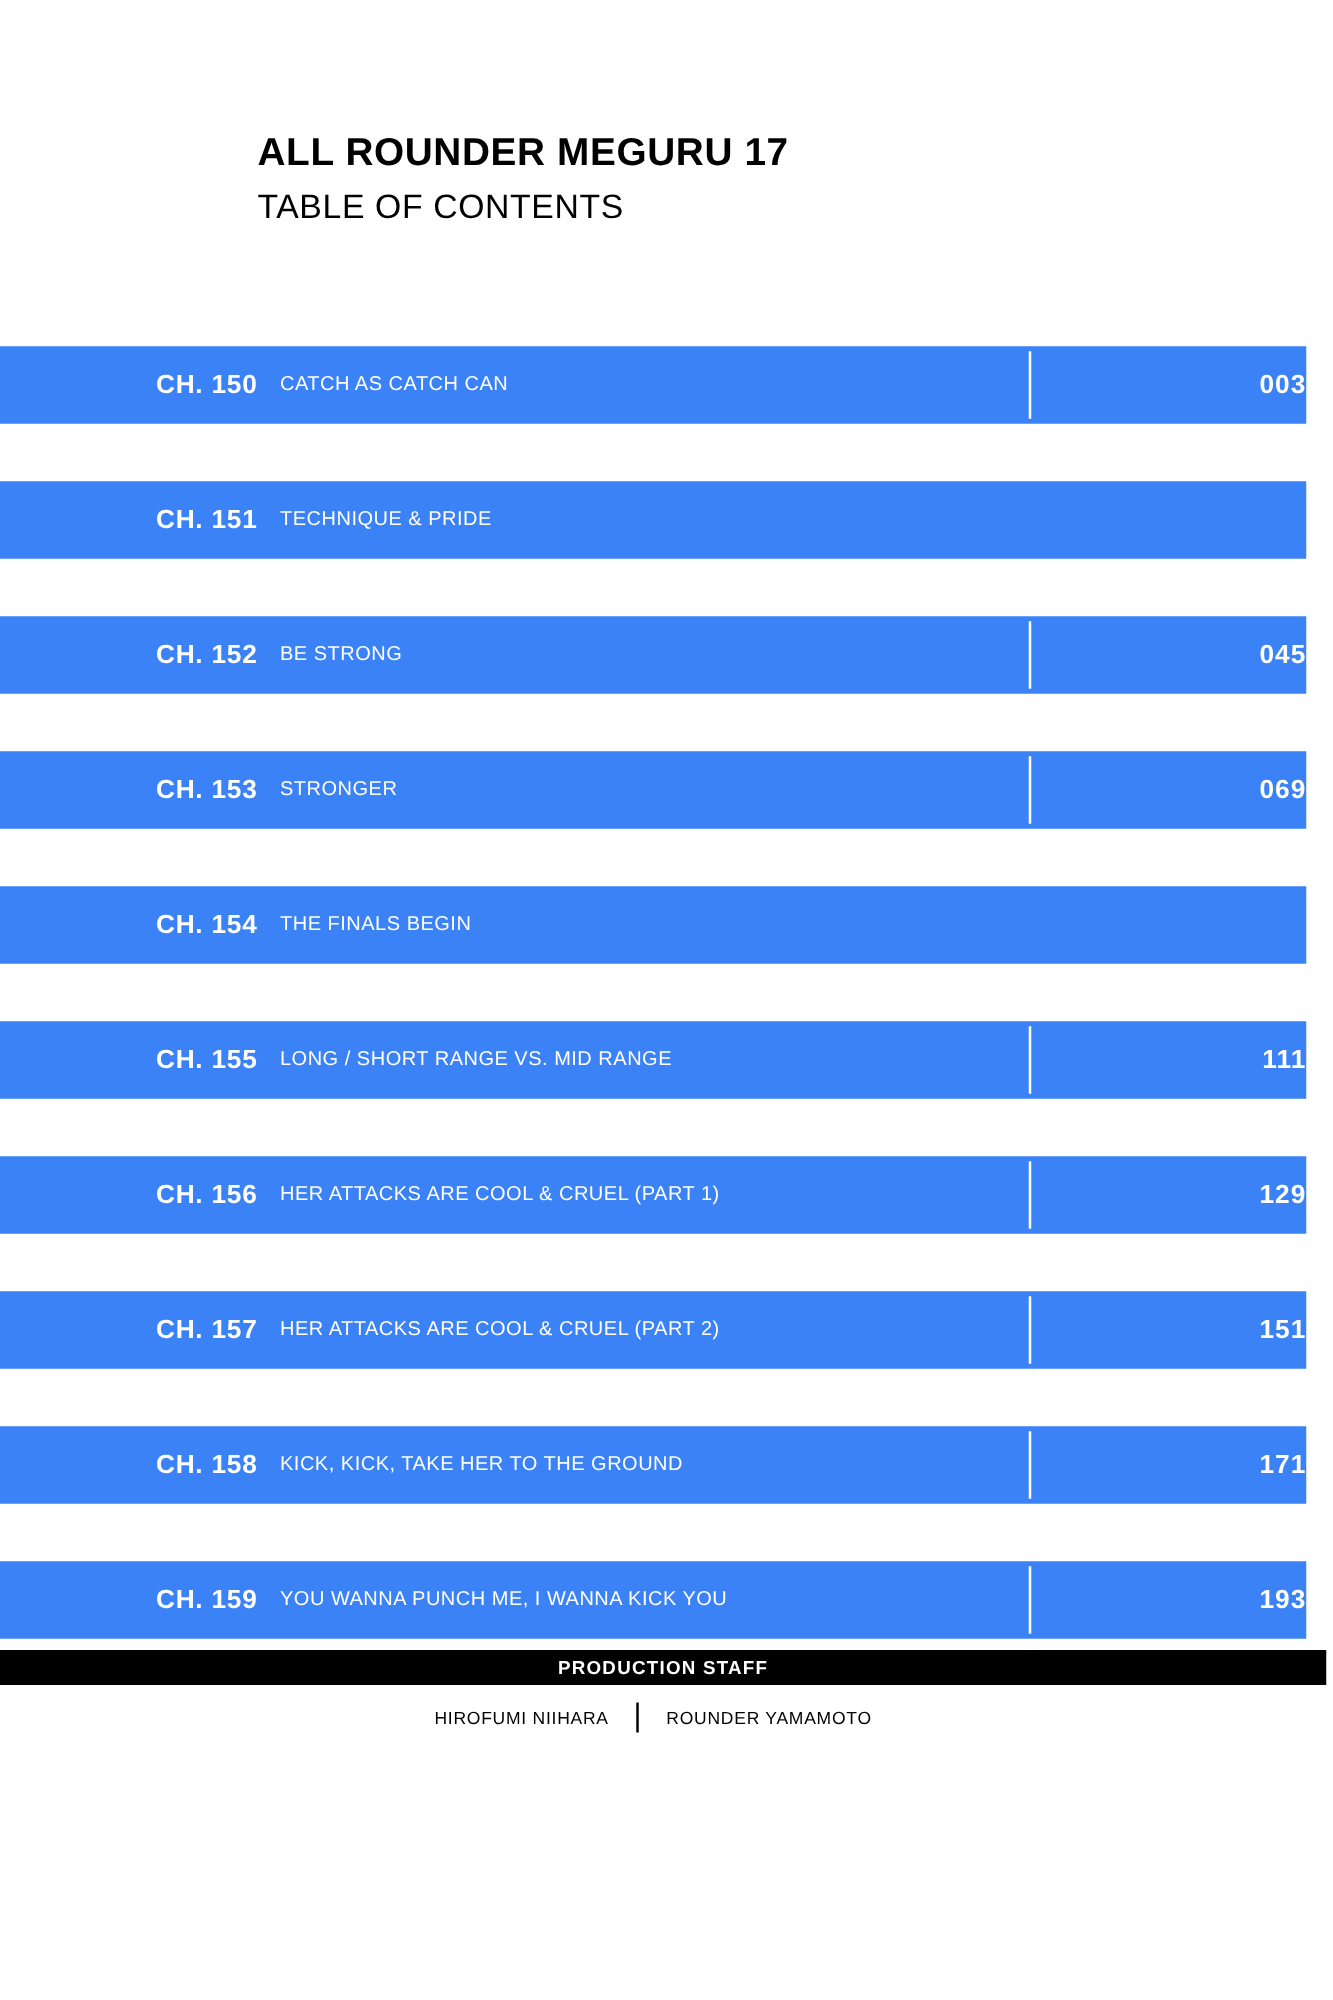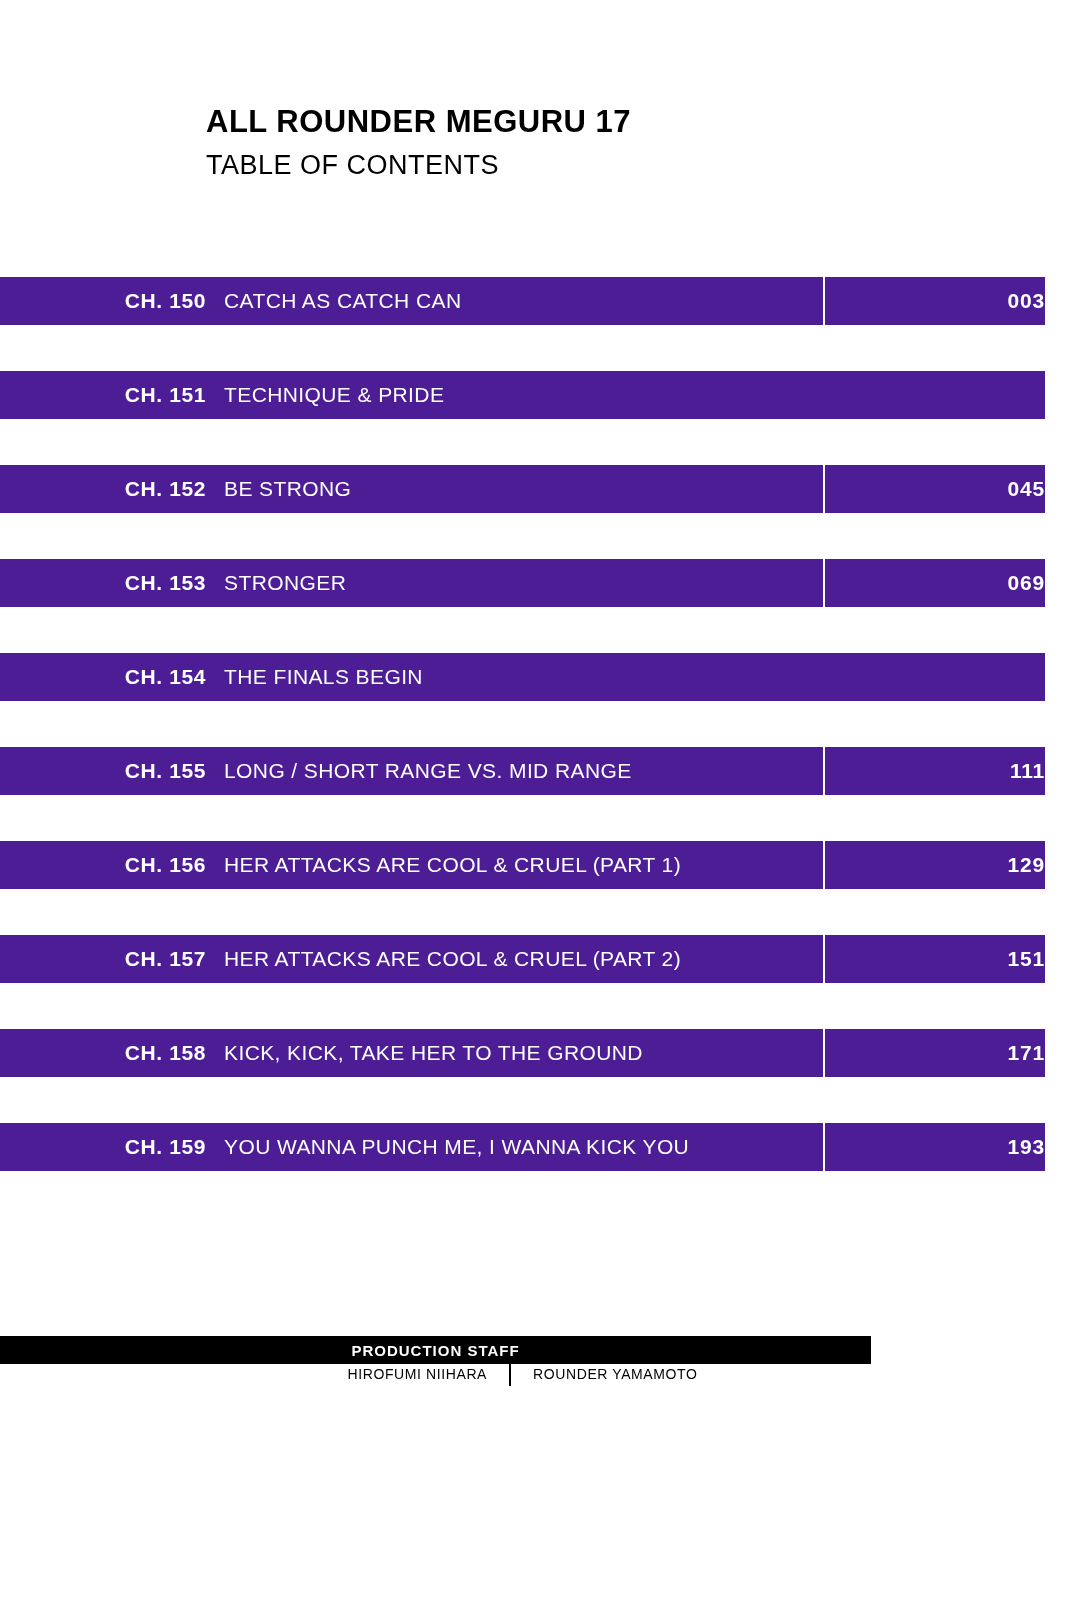--- a/index.html
+++ b/index.html
@@ -48,43 +48,43 @@
 
   
   .toc-list {
     position: absolute;
     left: 0;
     top: 277px;
     width: 1045px;
   }
   .toc-row {
     position: relative;
-    height: 48px;
+    height: 62px;
     margin-bottom: 46px;
-    background: #4c1d95;
+    background: #3b82f6;
     color: #ffffff;
     display: flex;
     align-items: center;
   }
   .toc-row:last-child {
     margin-bottom: 16px;
   }
   .ch-number {
     width: 206px;
     text-align: right;
     padding-right: 0;
     font-size: 21px;
     font-weight: bold;
     letter-spacing: 0.6px;
     box-sizing: border-box;
   }
   .ch-title {
     flex: 1;
     padding-left: 18px;
-    font-size: 21px;
+    font-size: 16px;
     font-weight: normal;
     letter-spacing: 0.4px;
     white-space: nowrap;
     overflow: hidden;
   }
   .ch-page {
     width: 222px;
     text-align: right;
     font-size: 21px;
     font-weight: bold;
@@ -93,31 +93,30 @@
     box-sizing: border-box;
     height: 54px;
     line-height: 54px;
   }
 
   
   .staff-bar {
     position: absolute;
     left: 0;
     top: 1320px;
-    width: 871px;
+    width: 1061px;
     height: 28px;
     background: #000000;
     color: #ffffff;
     display: flex;
     align-items: center;
     justify-content: center;
     font-size: 15px;
     font-weight: bold;
     letter-spacing: 1px;
-    margin-top: 16px;
   }
   .staff-names {
     position: absolute;
     left: 0;
     top: 1362px;
     width: 1045px;
     display: flex;
     align-items: center;
     justify-content: center;
     gap: 0;

